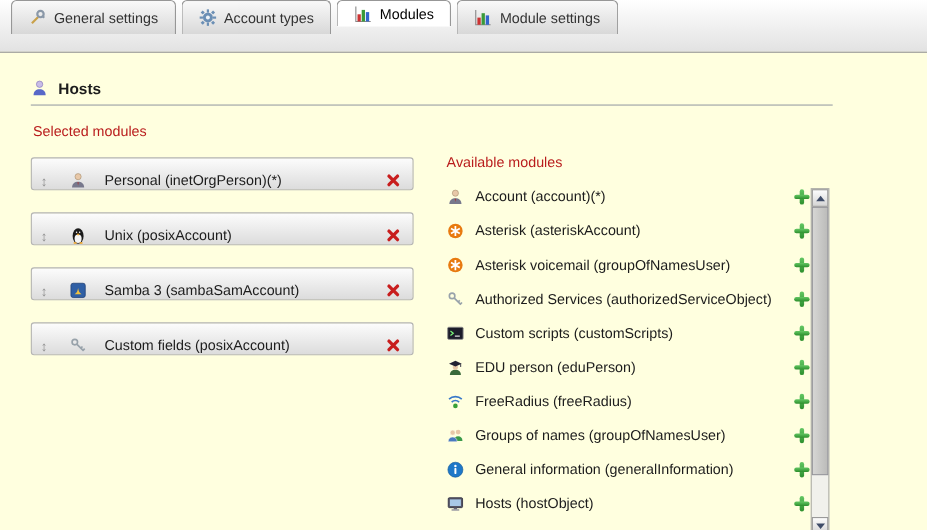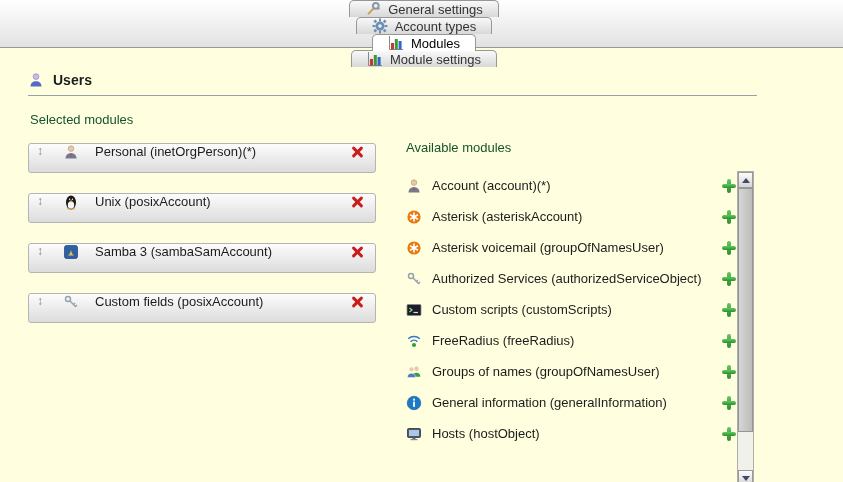--- a/index.html
+++ b/index.html
@@ -8,67 +8,66 @@
     width: 843px; height: 482px;
     font-family: "Liberation Sans", "DejaVu Sans", sans-serif;
     font-size: 13px; color: #1c1c1c;
     background: #ffffdf; overflow: hidden;
   }
   
   .header-strip {
     height: 48px;
     background: linear-gradient(#ffffff, #e2e2e2);
     border-bottom: 1px solid #979797;
-    display: flex; align-items: center;
+    display: flex; align-items: flex-start;
     padding-left: 10px;
-    flex-direction: column;
   }
   .tab {
     display: flex; align-items: center; gap: 7px;
     height: 31px; padding: 0 15px; margin-right: 5px;
     background: linear-gradient(#f9f9f9, #d8d8d8);
     border: 1px solid #979797; border-bottom: none;
     border-radius: 5px 5px 0 0;
     cursor: pointer; white-space: nowrap; color: #333;
   }
   .tab.active {
-    background: #ffffff; height: 52px;
+    background: #ffffff; height: 24px;
     margin-bottom: -1px; position: relative; z-index: 2; color: #000;
   }
   .tab-icon, .mod-icon { width: 16px; height: 16px; display: inline-block; flex: 0 0 16px; }
   .tab-icon svg, .mod-icon svg { width: 16px; height: 16px; display: block; }
 
   
   .content { padding: 24px 0 0 28px; }
   .section-header { display: flex; align-items: center; gap: 9px; font-weight: bold; font-size: 14px; }
   .section-rule { width: 729px; border: none; border-top: 1px solid #9aa0a6; margin: 7px 0 0; }
 
   .columns { display: flex; gap: 28px; margin-top: 16px; }
   .col-left { width: 348px; }
   .col-right { width: 350px; margin-top: 28px; }
-  .col-heading { margin: 0 0 16px 2px; color: #14532d; }
+  .col-heading { margin: 0 0 16px 2px; color: #b91c1c; }
 
   
   .sel-row {
-    display: flex; align-items: flex-start;
+    display: flex; align-items: flex-end;
     height: 30px; margin-bottom: 20px;
     padding: 0 10px 0 8px;
     background: linear-gradient(#fcfcfc, #dcdcdc);
     border: 1px solid #b4b4b4; border-radius: 3px;
     cursor: move;
   }
   .handle { color: #8a8a8a; font-size: 12px; width: 12px; flex: 0 0 12px; }
   .handle::before { content: "\2195"; }
   .sel-row .mod-icon { margin: 0 16px 0 14px; }
   .mod-label { flex: 1; line-height: 1.25; }
 
   
   .av-wrap { display: flex; height: 316px; }
   .av-list { flex: 1; }
-  .av-row { display: flex; align-items: center; min-height: 30px; margin-bottom: 1px; padding-right: 0; }
+  .av-row { display: flex; align-items: flex-start; min-height: 30px; margin-bottom: 1px; padding-right: 0; }
   .av-row .mod-icon { margin: 0 10px 0 2px; }
 
   
   .x-icon { width: 16px; height: 16px; position: relative; cursor: pointer; flex: 0 0 16px; }
   .x-icon::before, .x-icon::after {
     content: ""; position: absolute; left: 6.5px; top: 1px;
     width: 3px; height: 14px; border-radius: 1.5px; background: #c81e1e;
   }
   .x-icon::before { transform: rotate(45deg); }
   .x-icon::after  { transform: rotate(-45deg); }
@@ -157,21 +156,21 @@
   </div>
 
 <div class="content">
   <div class="section-header">
     <span class="mod-icon">
         <svg viewBox="0 0 16 16">
           <circle cx="8" cy="4.6" r="2.9" fill="#c8bce8" stroke="#8878b8" stroke-width="0.6"></circle>
           <path d="M2.5 14.5c0-3.5 2.5-5.3 5.5-5.3s5.5 1.8 5.5 5.3z" fill="#5868c8"></path>
         </svg>
       </span>
-    <span>Users</span>
+    <span>Hosts</span>
   </div>
   <hr class="section-rule">
 
   <div class="columns">
     <div class="col-left">
       <div class="col-heading">Selected modules</div>
       <div>
           <div class="sel-row">
     <span class="handle"></span>
     <span class="mod-icon">
@@ -275,20 +274,32 @@
   </div>
             <div class="av-row">
     <span class="mod-icon">
                 <svg viewBox="0 0 16 16">
                   <rect x="1" y="2.5" width="14" height="11" rx="1" fill="#1c1c2a" stroke="#8a8a8a" stroke-width="0.8"></rect>
                   <path d="M3.5 6l2.5 2-2.5 2" stroke="#77ee77" stroke-width="1.2" fill="none"></path>
                   <path d="M7.5 10.5H12" stroke="#dddddd" stroke-width="1.2"></path>
                 </svg>
               </span>
     <span class="mod-label">Custom scripts (customScripts)</span>
+    <span class="plus-icon"></span>
+  </div>
+            <div class="av-row">
+    <span class="mod-icon">
+                <svg viewBox="0 0 16 16">
+                  <path d="M3 14.8c0-3 2.2-4.6 5-4.6s5 1.6 5 4.6z" fill="#3a6a3a"></path>
+                  <circle cx="8" cy="7.8" r="2.3" fill="#e8c8a8"></circle>
+                  <path d="M2.2 4.6 8 2l5.8 2.6L8 7.2z" fill="#222233"></path>
+                  <path d="M12.8 5v2.6" stroke="#222233" stroke-width="0.8"></path>
+                </svg>
+              </span>
+    <span class="mod-label">EDU person (eduPerson)</span>
     <span class="plus-icon"></span>
   </div>
             <div class="av-row">
     <span class="mod-icon">
                 <svg viewBox="0 0 16 16">
                   <circle cx="8" cy="12" r="2.1" fill="#38a038"></circle>
                   <path d="M4.6 8.6a5 5 0 0 1 6.8 0" stroke="#3878c8" stroke-width="1.5" fill="none"></path>
                   <path d="M2.2 5.8a8.5 8.5 0 0 1 11.6 0" stroke="#3878c8" stroke-width="1.5" fill="none"></path>
                 </svg>
               </span>

